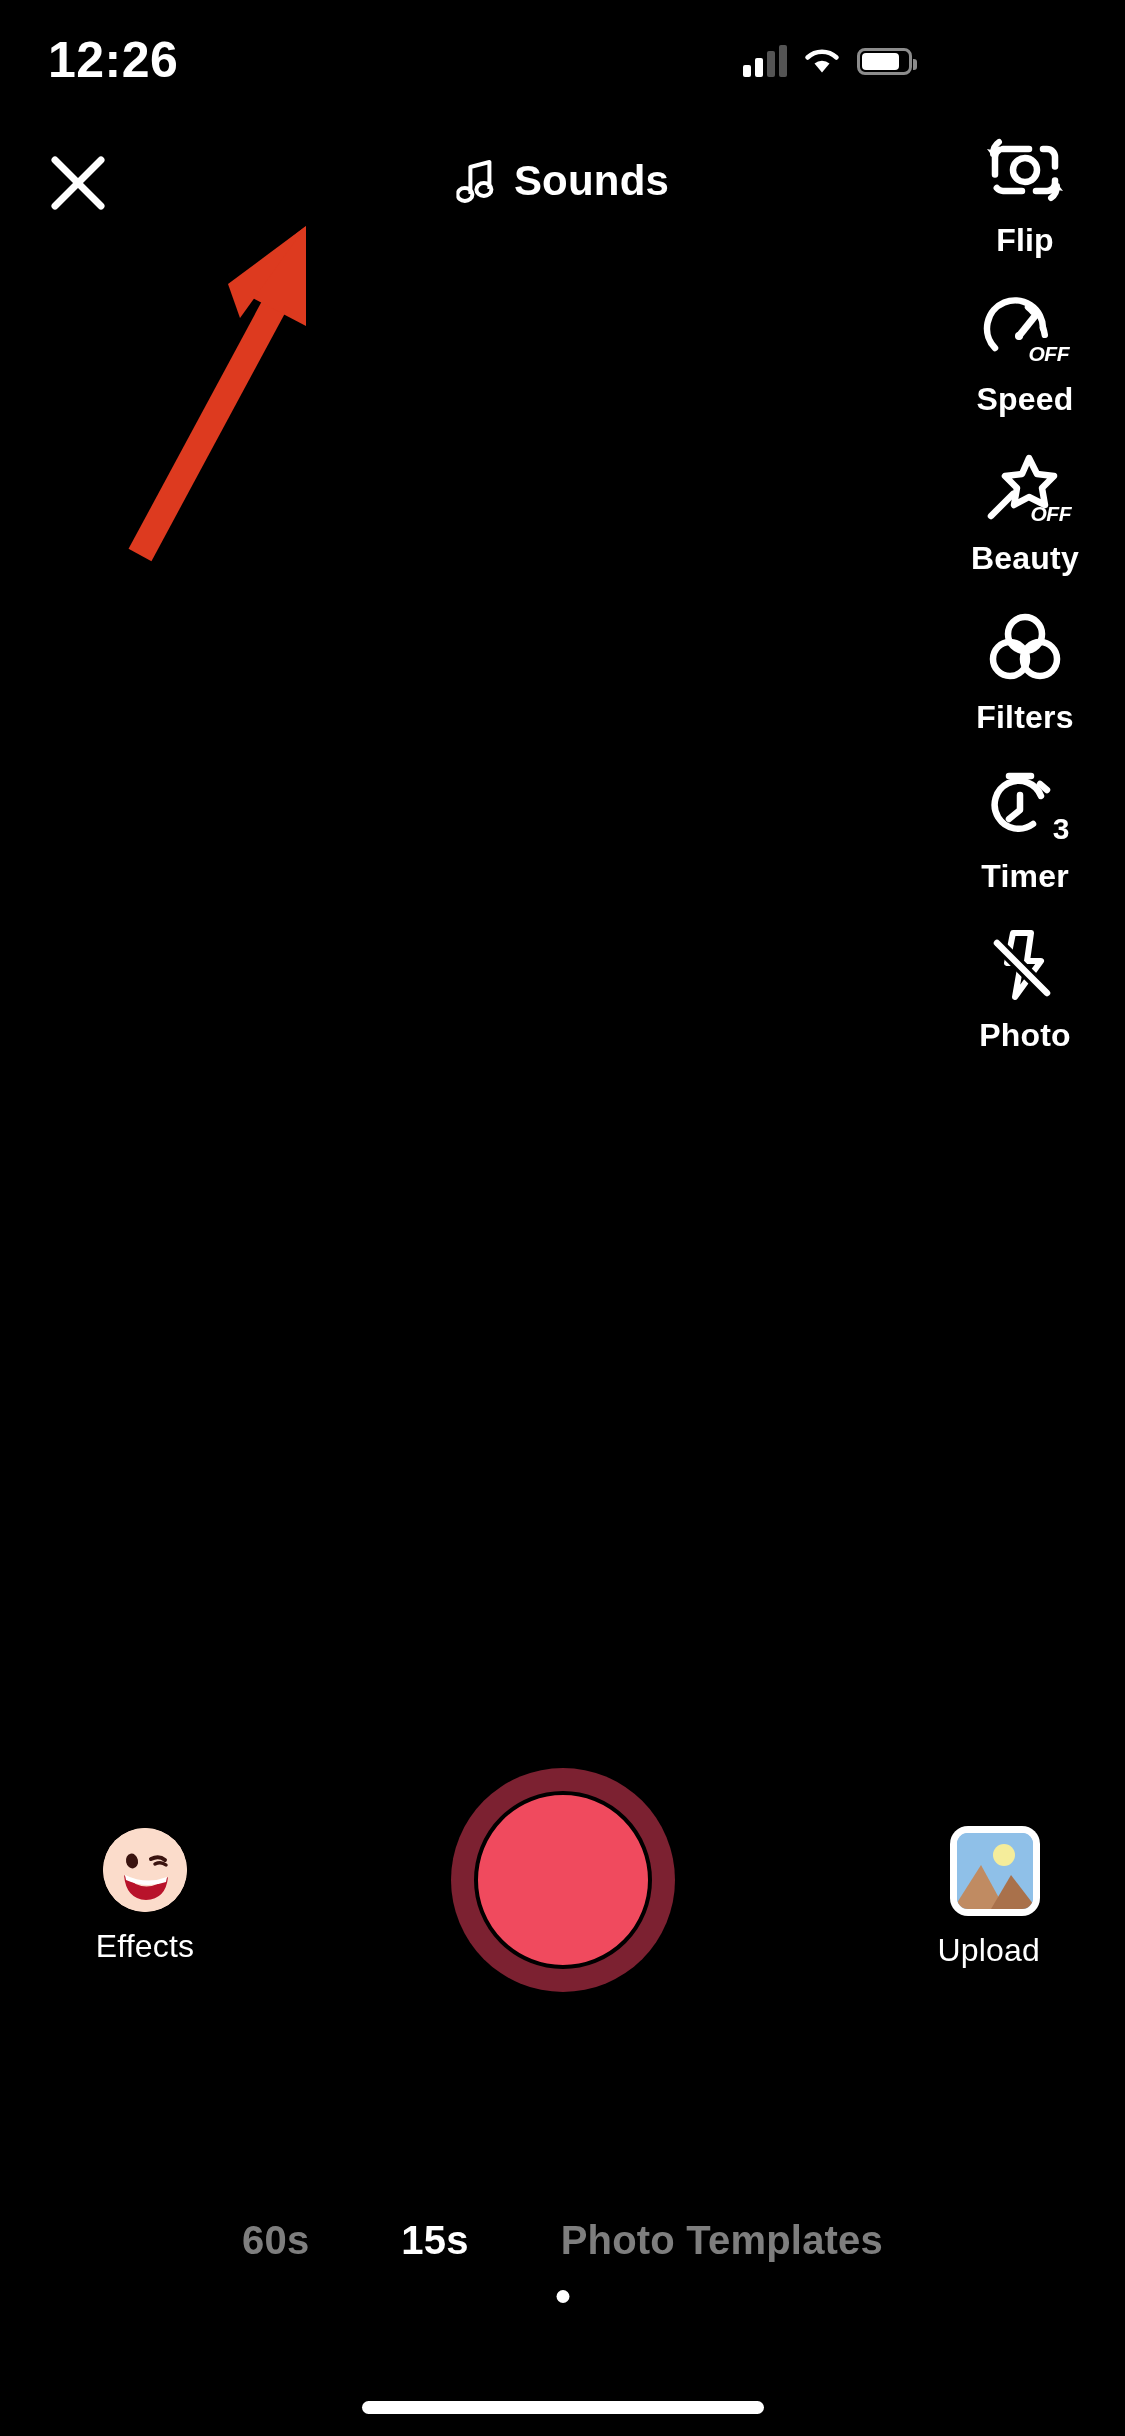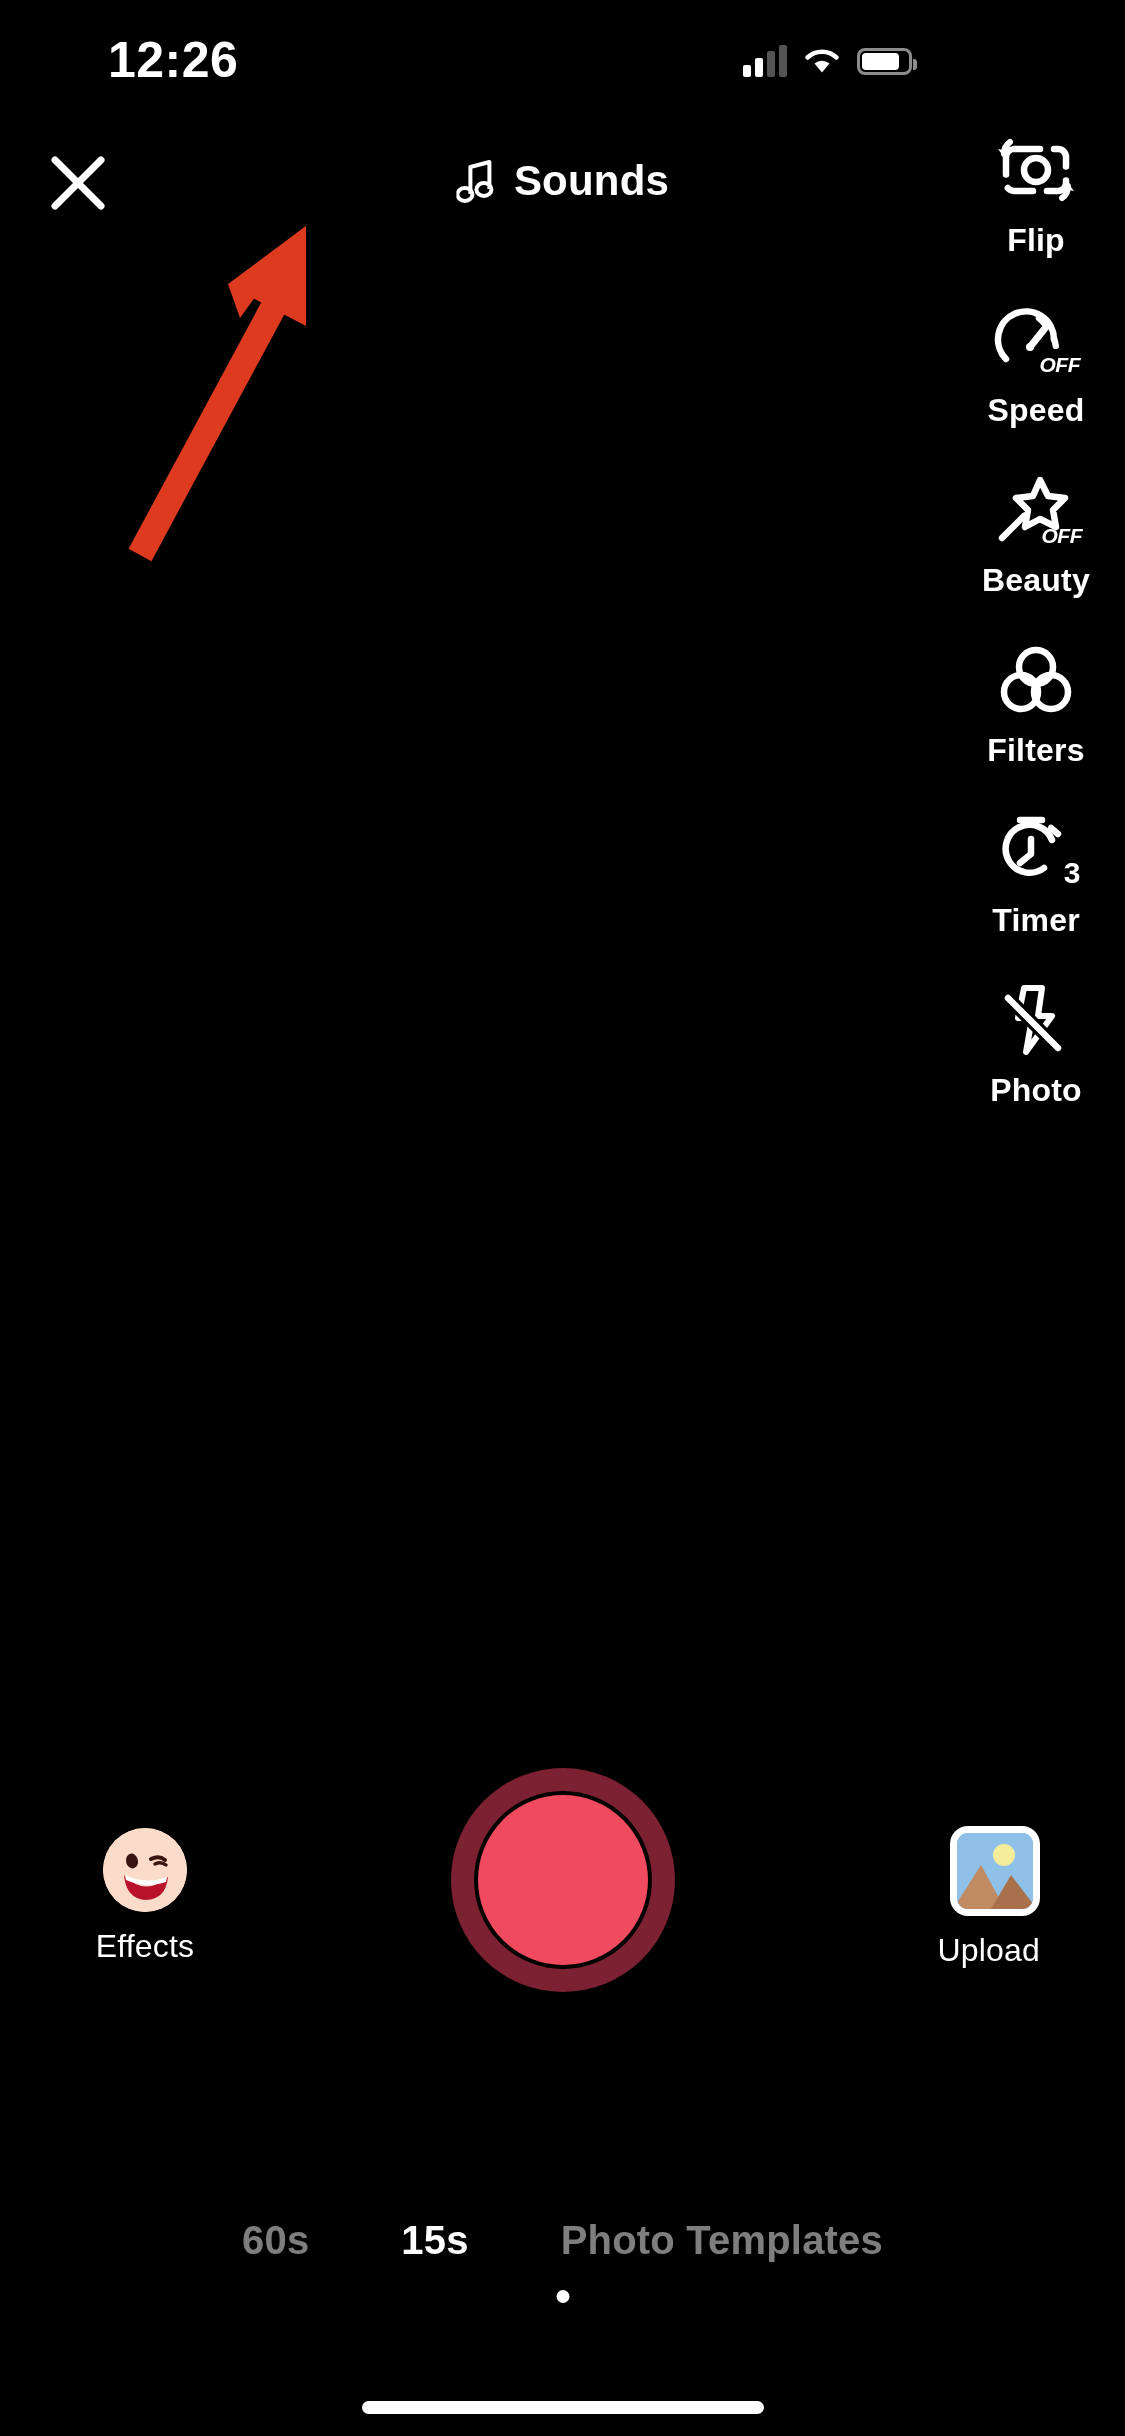--- a/index.html
+++ b/index.html
@@ -15,21 +15,21 @@
     background:#000;
     color:#fff;
   }
 
   
   #status-bar {
     position:absolute; top:0; left:0;
     width:974px; height:108px;
     display:flex; align-items:center;
     justify-content:space-between;
-    padding:0 62px 0 108px;
+    padding:0 62px 0 48px;
   }
   #status-time {
     font-size:50px; font-weight:600;
     letter-spacing:0.5px; color:#fff;
     margin-top:12px;
   }
   #status-right {
     display:flex; align-items:center; gap:16px;
     margin-top:14px;
   }
@@ -68,23 +68,23 @@
     display:flex; align-items:center; gap:20px;
     height:76px; padding:0 18px;
   }
   #sounds-label {
     font-size:42px; font-weight:700; color:#fff;
     letter-spacing:0.2px;
   }
 
   
   #right-toolbar {
-    position:absolute; right:1px; top:128px;
+    position:absolute; right:12px; top:128px;
     width:176px;
-    display:flex; flex-direction:column; align-items:center;gap:11px;
+    display:flex; flex-direction:column; align-items:center;
   }
   .tool-item {
     width:176px; height:159px;
     display:flex; flex-direction:column;
     align-items:center; justify-content:flex-start;
   }
   .tool-icon {
     height:84px; width:96px;
     display:flex; align-items:center; justify-content:center;
     position:relative;

